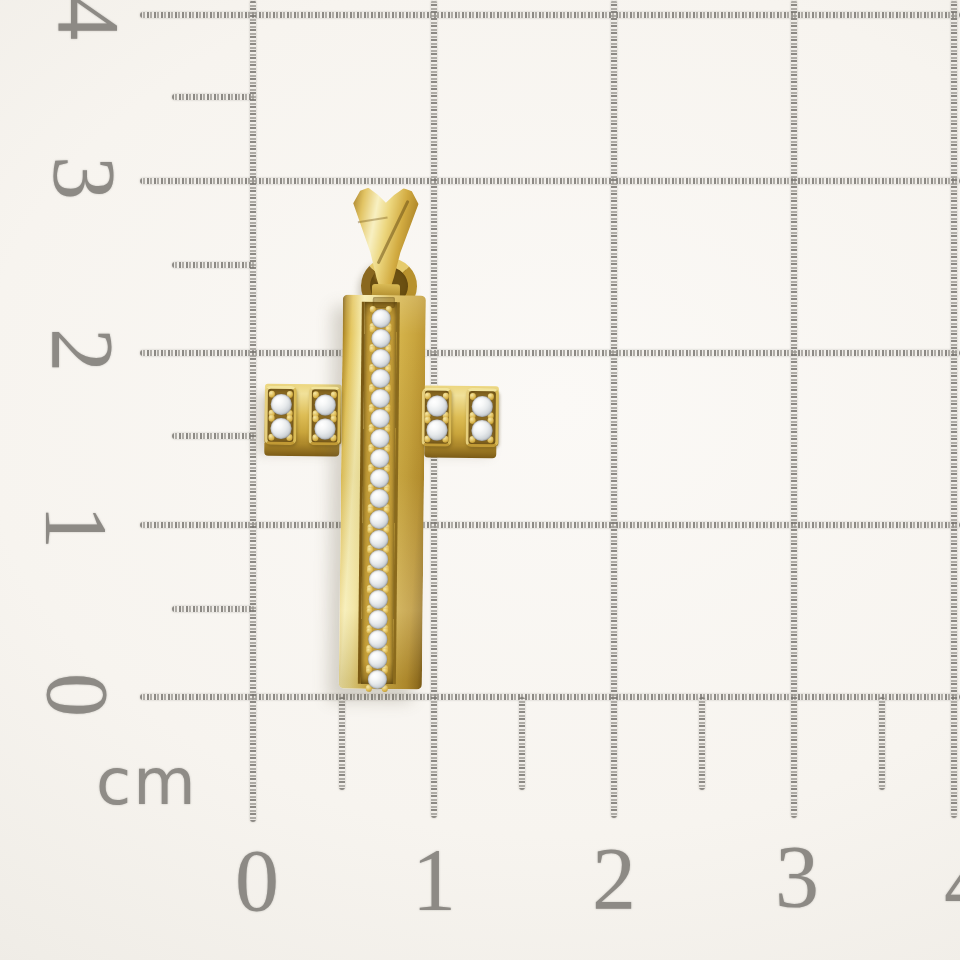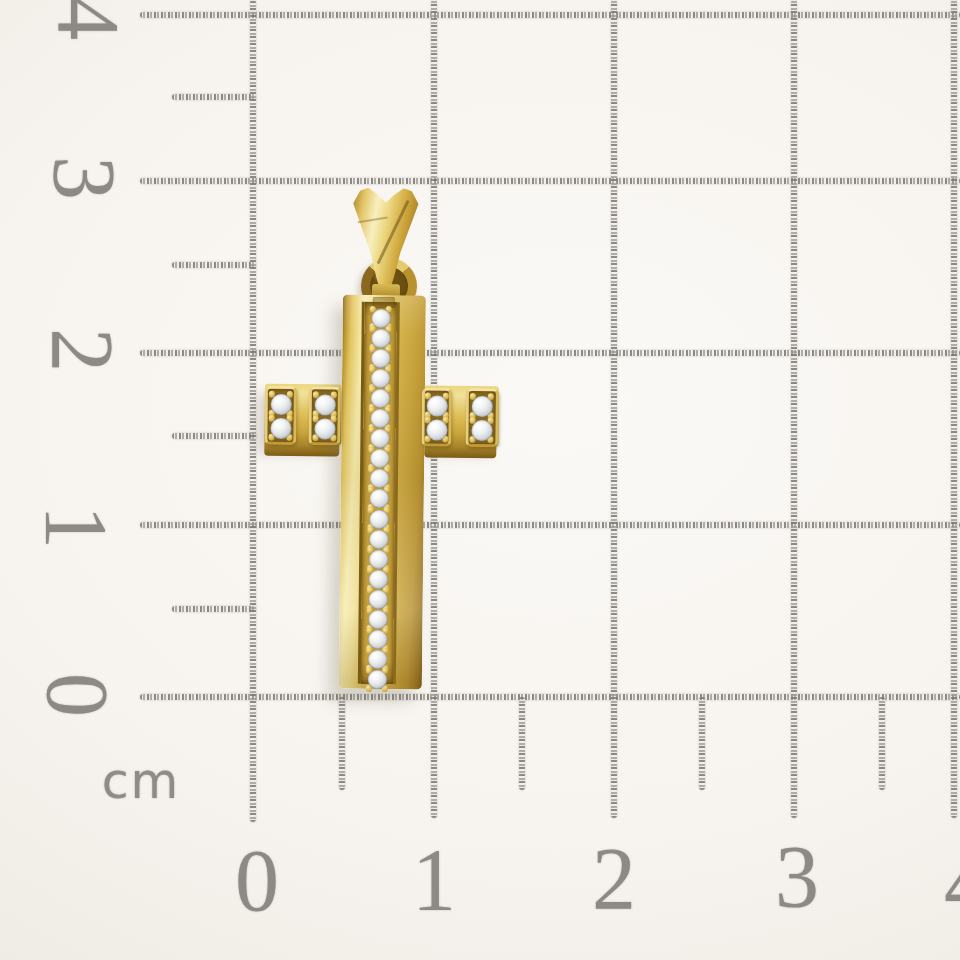--- a/index.html
+++ b/index.html
@@ -24,21 +24,21 @@
       repeating-linear-gradient(0deg, rgba(122,119,114,.85) 0 2px, rgba(205,202,196,.25) 2px 3px,
         rgba(156,153,147,.8) 3px 5px, rgba(214,211,205,.2) 5px 7px);
     box-shadow:0 0 2px rgba(150,147,140,.6);
   }
   .rlabel{
     position:absolute;width:90px;height:90px;line-height:90px;text-align:center;
     font-size:88px;color:#8d8a85;text-shadow:0 0 2px rgba(141,138,133,.55);
     user-select:none;
   }
   .rlabel.rot{transform:rotate(90deg);}
-  .rlabel.unit{font-family:"DejaVu Sans", sans-serif;font-size:49px;letter-spacing:2px;color:#8f8c87;}
+  .rlabel.unit{font-family:"DejaVu Sans", sans-serif;font-size:64px;letter-spacing:2px;color:#8f8c87;}
   
   #pendant{position:absolute;left:253px;top:183px;width:260px;height:520px;
     transform:rotate(.6deg);transform-origin:50% 20%;}
   #pendant *{position:absolute;}
   .bail{
     left:98px;top:5px;width:68px;height:98px;
     background:linear-gradient(100deg,#a9832c 2%,#e2c464 16%,#f8f0c2 33%,#ecd67e 48%,#d2ab41 66%,#a67e24 86%,#8a6519 98%);
     clip-path:polygon(2% 16%,12% 3%,24% 0%,38% 7%,50% 15%,62% 7%,76% 0%,88% 3%,98% 16%,72% 66%,63% 91%,59% 100%,41% 100%,37% 91%,28% 66%);
     filter:drop-shadow(-4px 5px 5px rgba(115,105,80,.25));
   }

